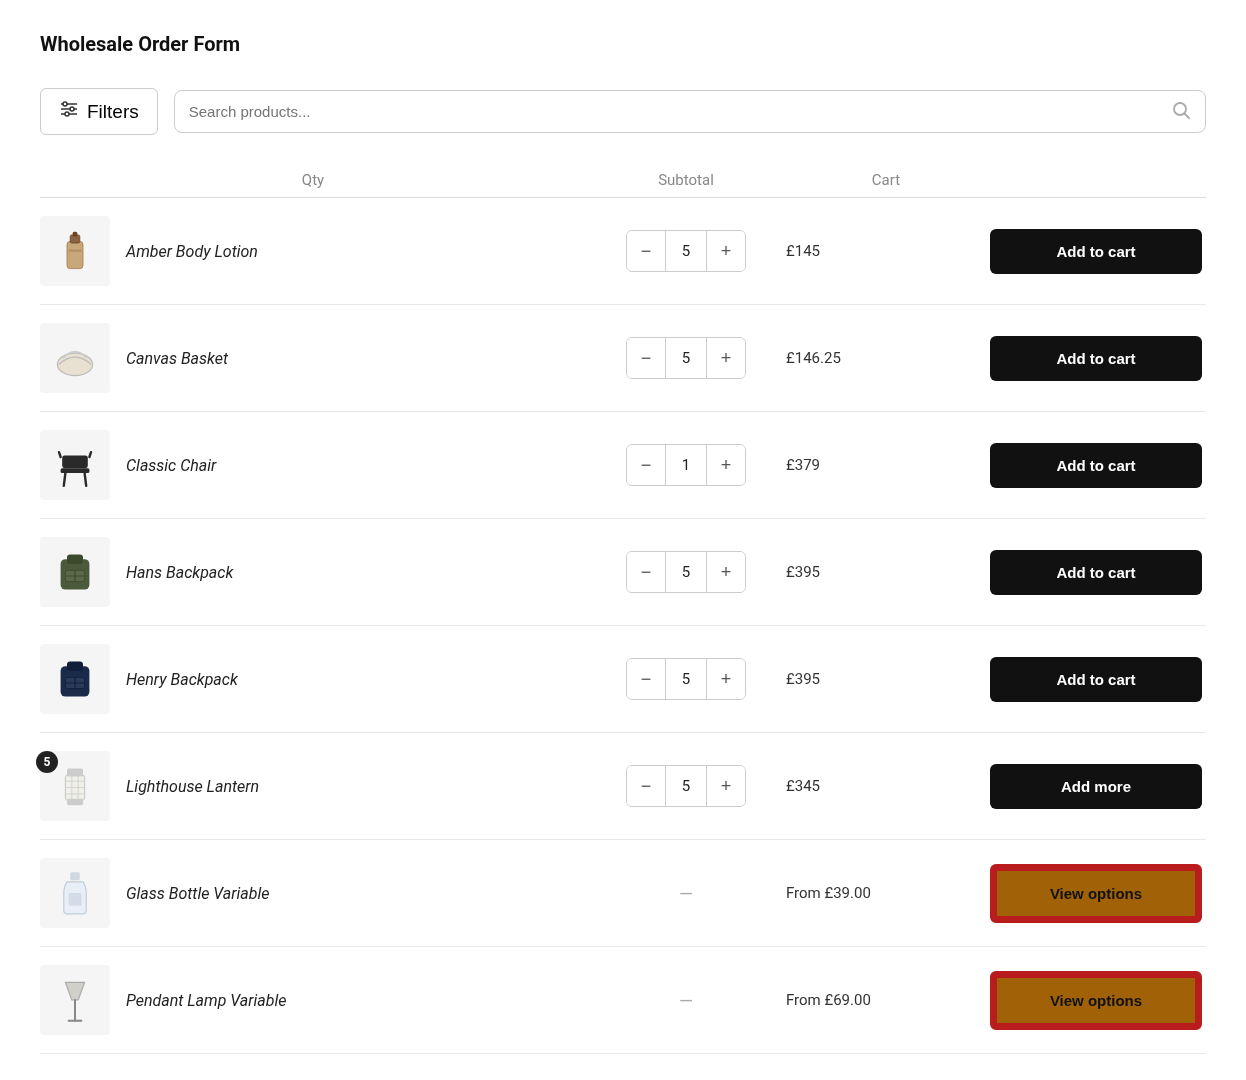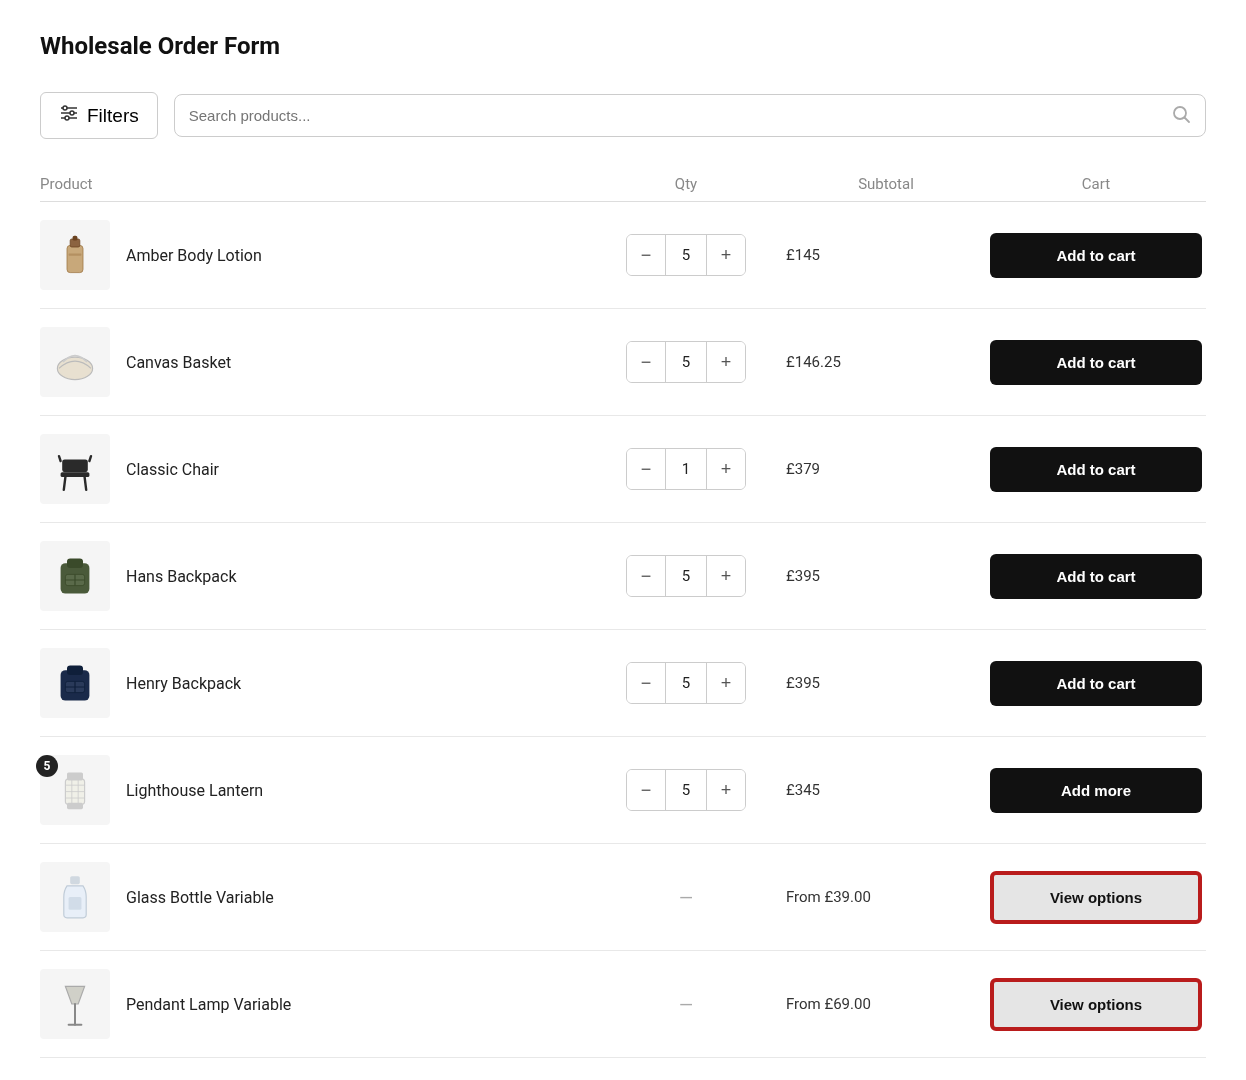--- a/index.html
+++ b/index.html
@@ -5,21 +5,21 @@
     * { box-sizing: border-box; margin: 0; padding: 0; }
     body {
       font-family: -apple-system, BlinkMacSystemFont, "Segoe UI", Roboto, sans-serif;
       background: #fff;
       color: #222;
       padding: 32px 40px;
       width: 1246px;
       min-height: 1080px;
     }
     .page-title {
-      font-size: 24px;
+      font-size: 20px;
       font-weight: 700;
       margin-bottom: 32px;
       color: #111;
     }
     .toolbar {
       display: flex;
       align-items: center;
       gap: 16px;
       margin-bottom: 28px;
     }
@@ -79,20 +79,21 @@
       grid-template-columns: 1fr 200px 200px 220px;
       align-items: center;
       padding: 18px 0;
       border-bottom: 1px solid #e8e8e8;
       position: relative;
     }
     .product-info {
       display: flex;
       align-items: center;
       gap: 16px;
+      font-style: italic;
     }
     .product-image {
       width: 70px;
       height: 70px;
       background: #f5f5f5;
       border-radius: 4px;
       display: flex;
       align-items: center;
       justify-content: center;
       overflow: hidden;
@@ -161,23 +162,23 @@
       color: #fff;
       border: none;
       border-radius: 6px;
       padding: 14px 0;
       width: 212px;
       font-size: 15px;
       font-weight: 600;
       cursor: pointer;
     }
     .view-options-btn {
-      background: #e5e5e5;
+      background: #a16207;
       color: #111;
-      border: 4px solid #b91c1c;
+      border: 7px solid #b91c1c;
       border-radius: 6px;
       padding: 14px 0;
       width: 212px;
       font-size: 15px;
       font-weight: 600;
       cursor: pointer;
     }
     .badge {
       position: absolute;
       left: -4px;
@@ -220,21 +221,20 @@
     <span class="search-icon-wrap">
       <svg width="20" height="20" viewBox="0 0 20 20" fill="none">
         <circle cx="9" cy="9" r="6" stroke="#aaa" stroke-width="1.8"></circle>
         <line x1="13.5" y1="13.5" x2="18" y2="18" stroke="#aaa" stroke-width="1.8" stroke-linecap="round"></line>
       </svg>
     </span>
   </div>
 </div>
 
 <div class="table-header">
-  <span>Product</span>
   <span class="col-qty">Qty</span>
   <span class="col-subtotal">Subtotal</span>
   <span class="col-cart">Cart</span>
 </div>
 
 <div id="product-list">
     <div class="product-row">
 
     <div class="product-info">
       <div class="product-image">

